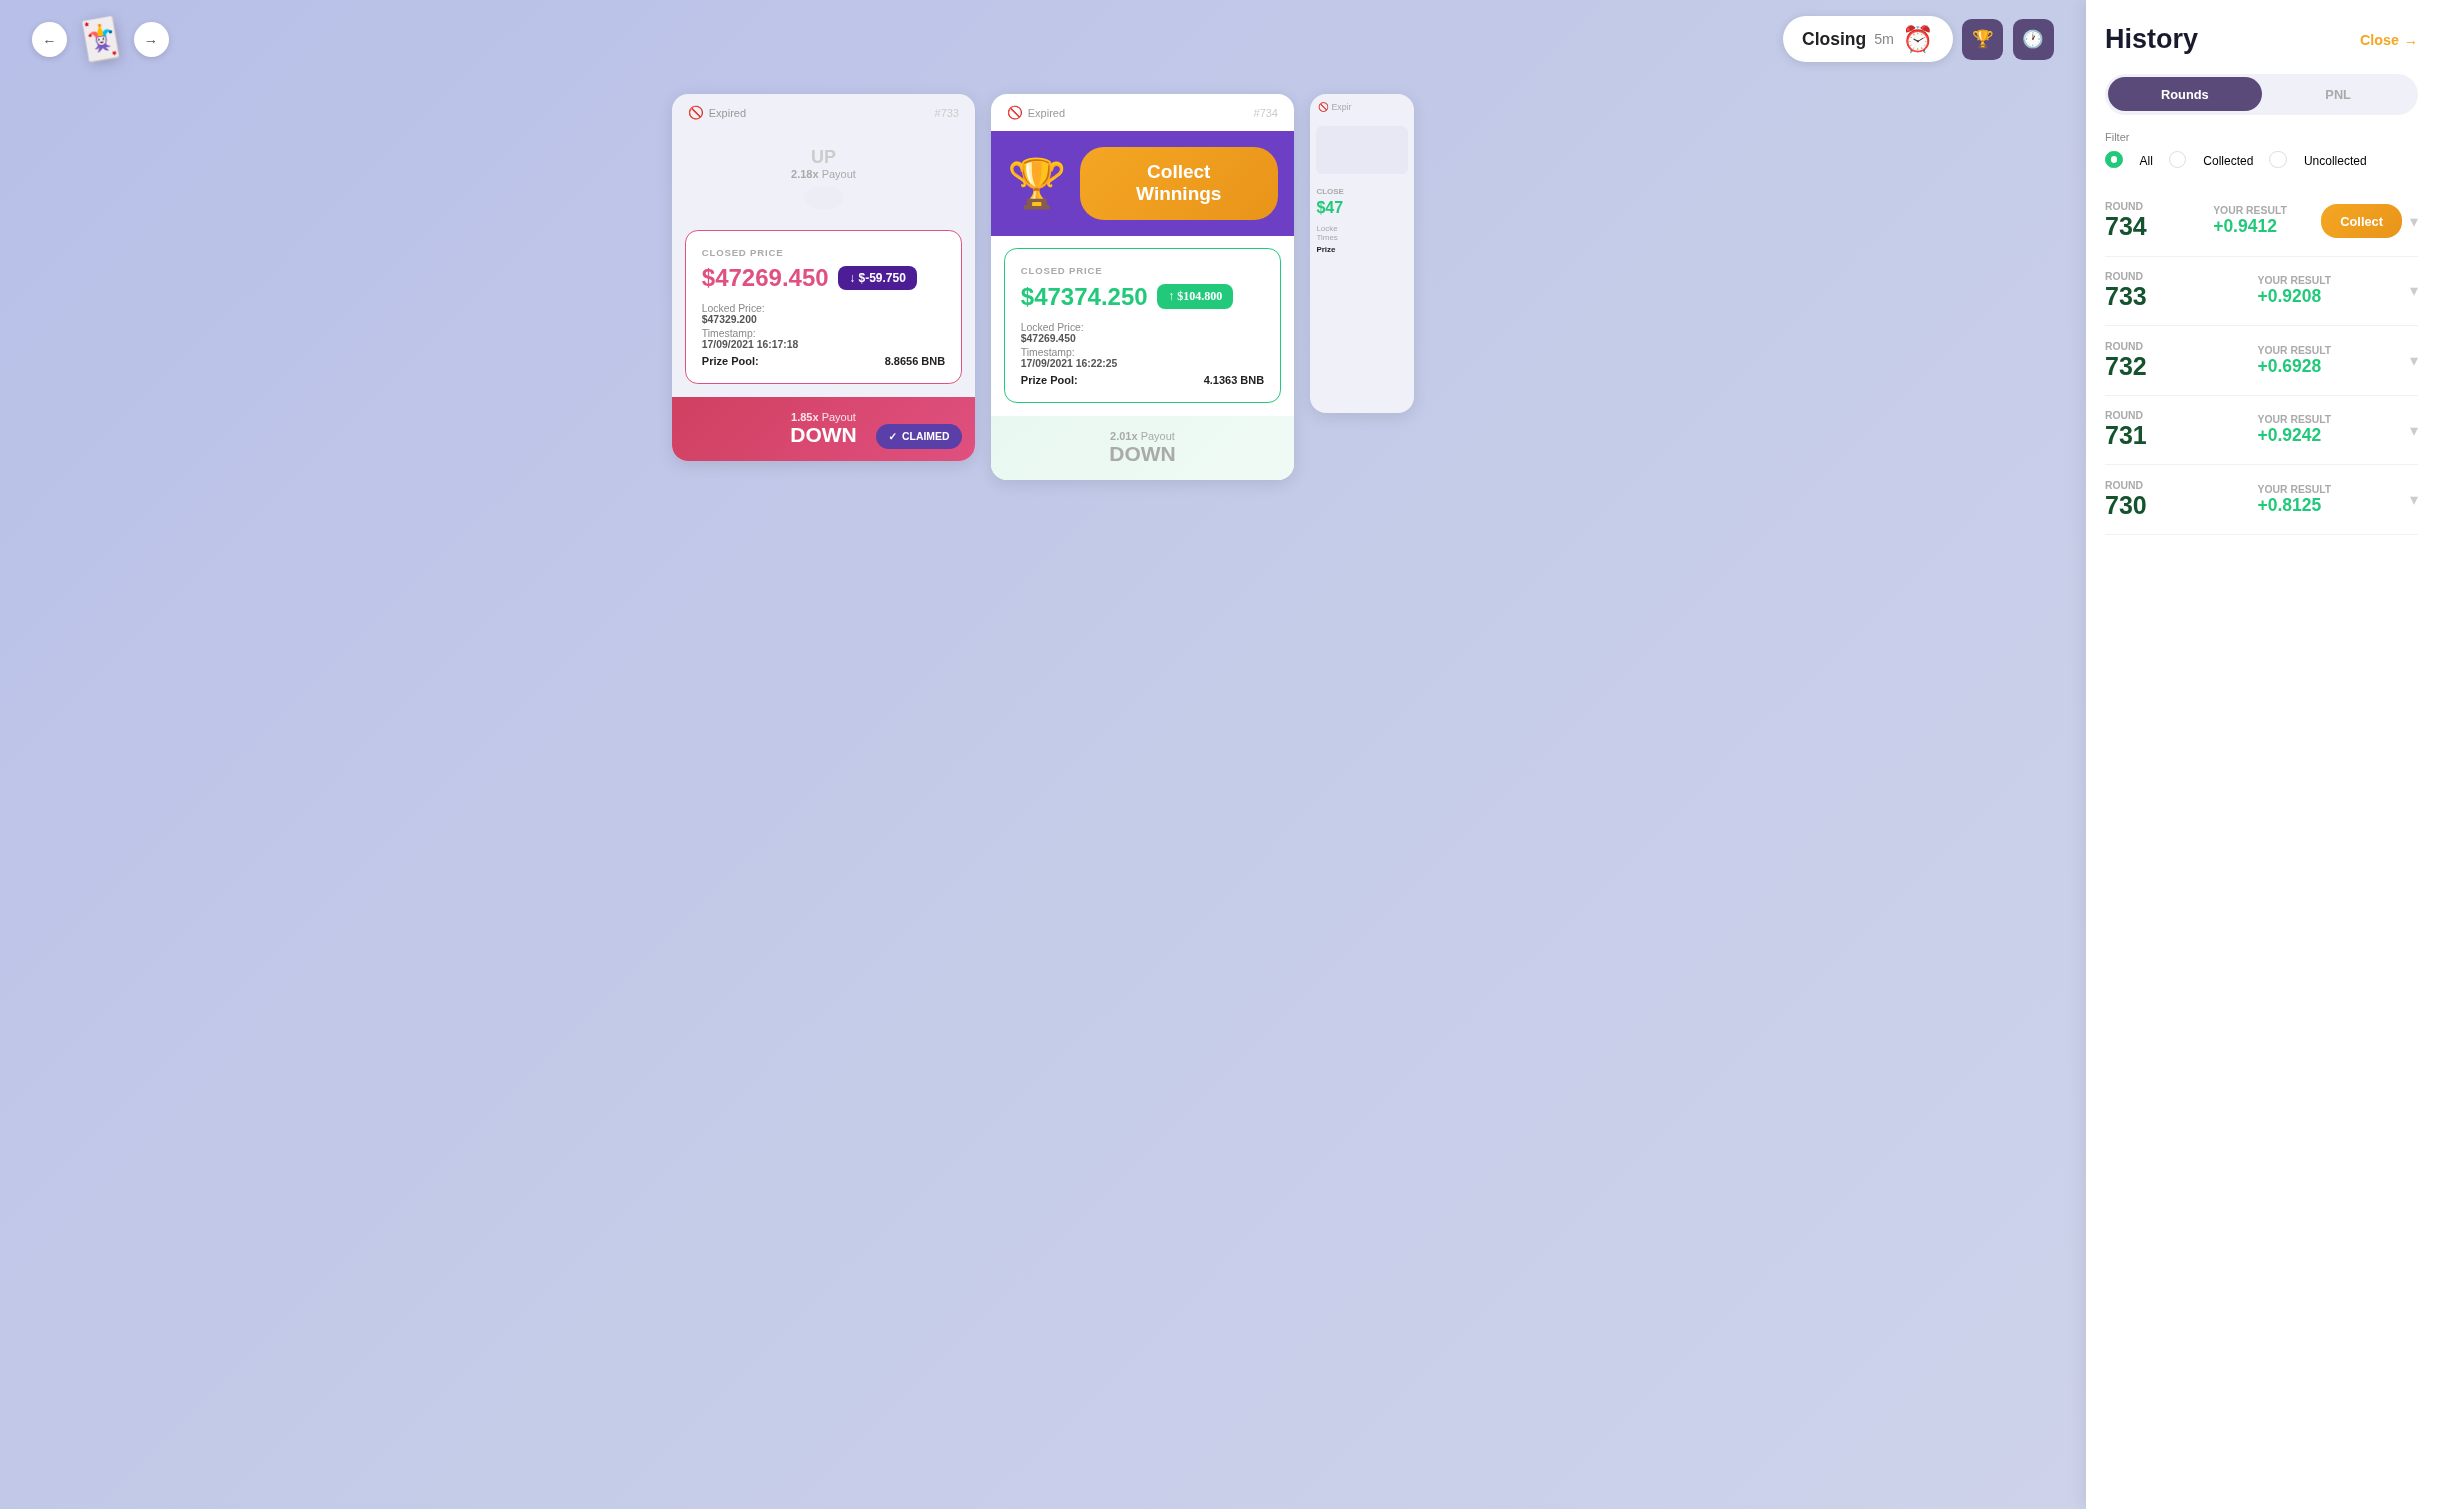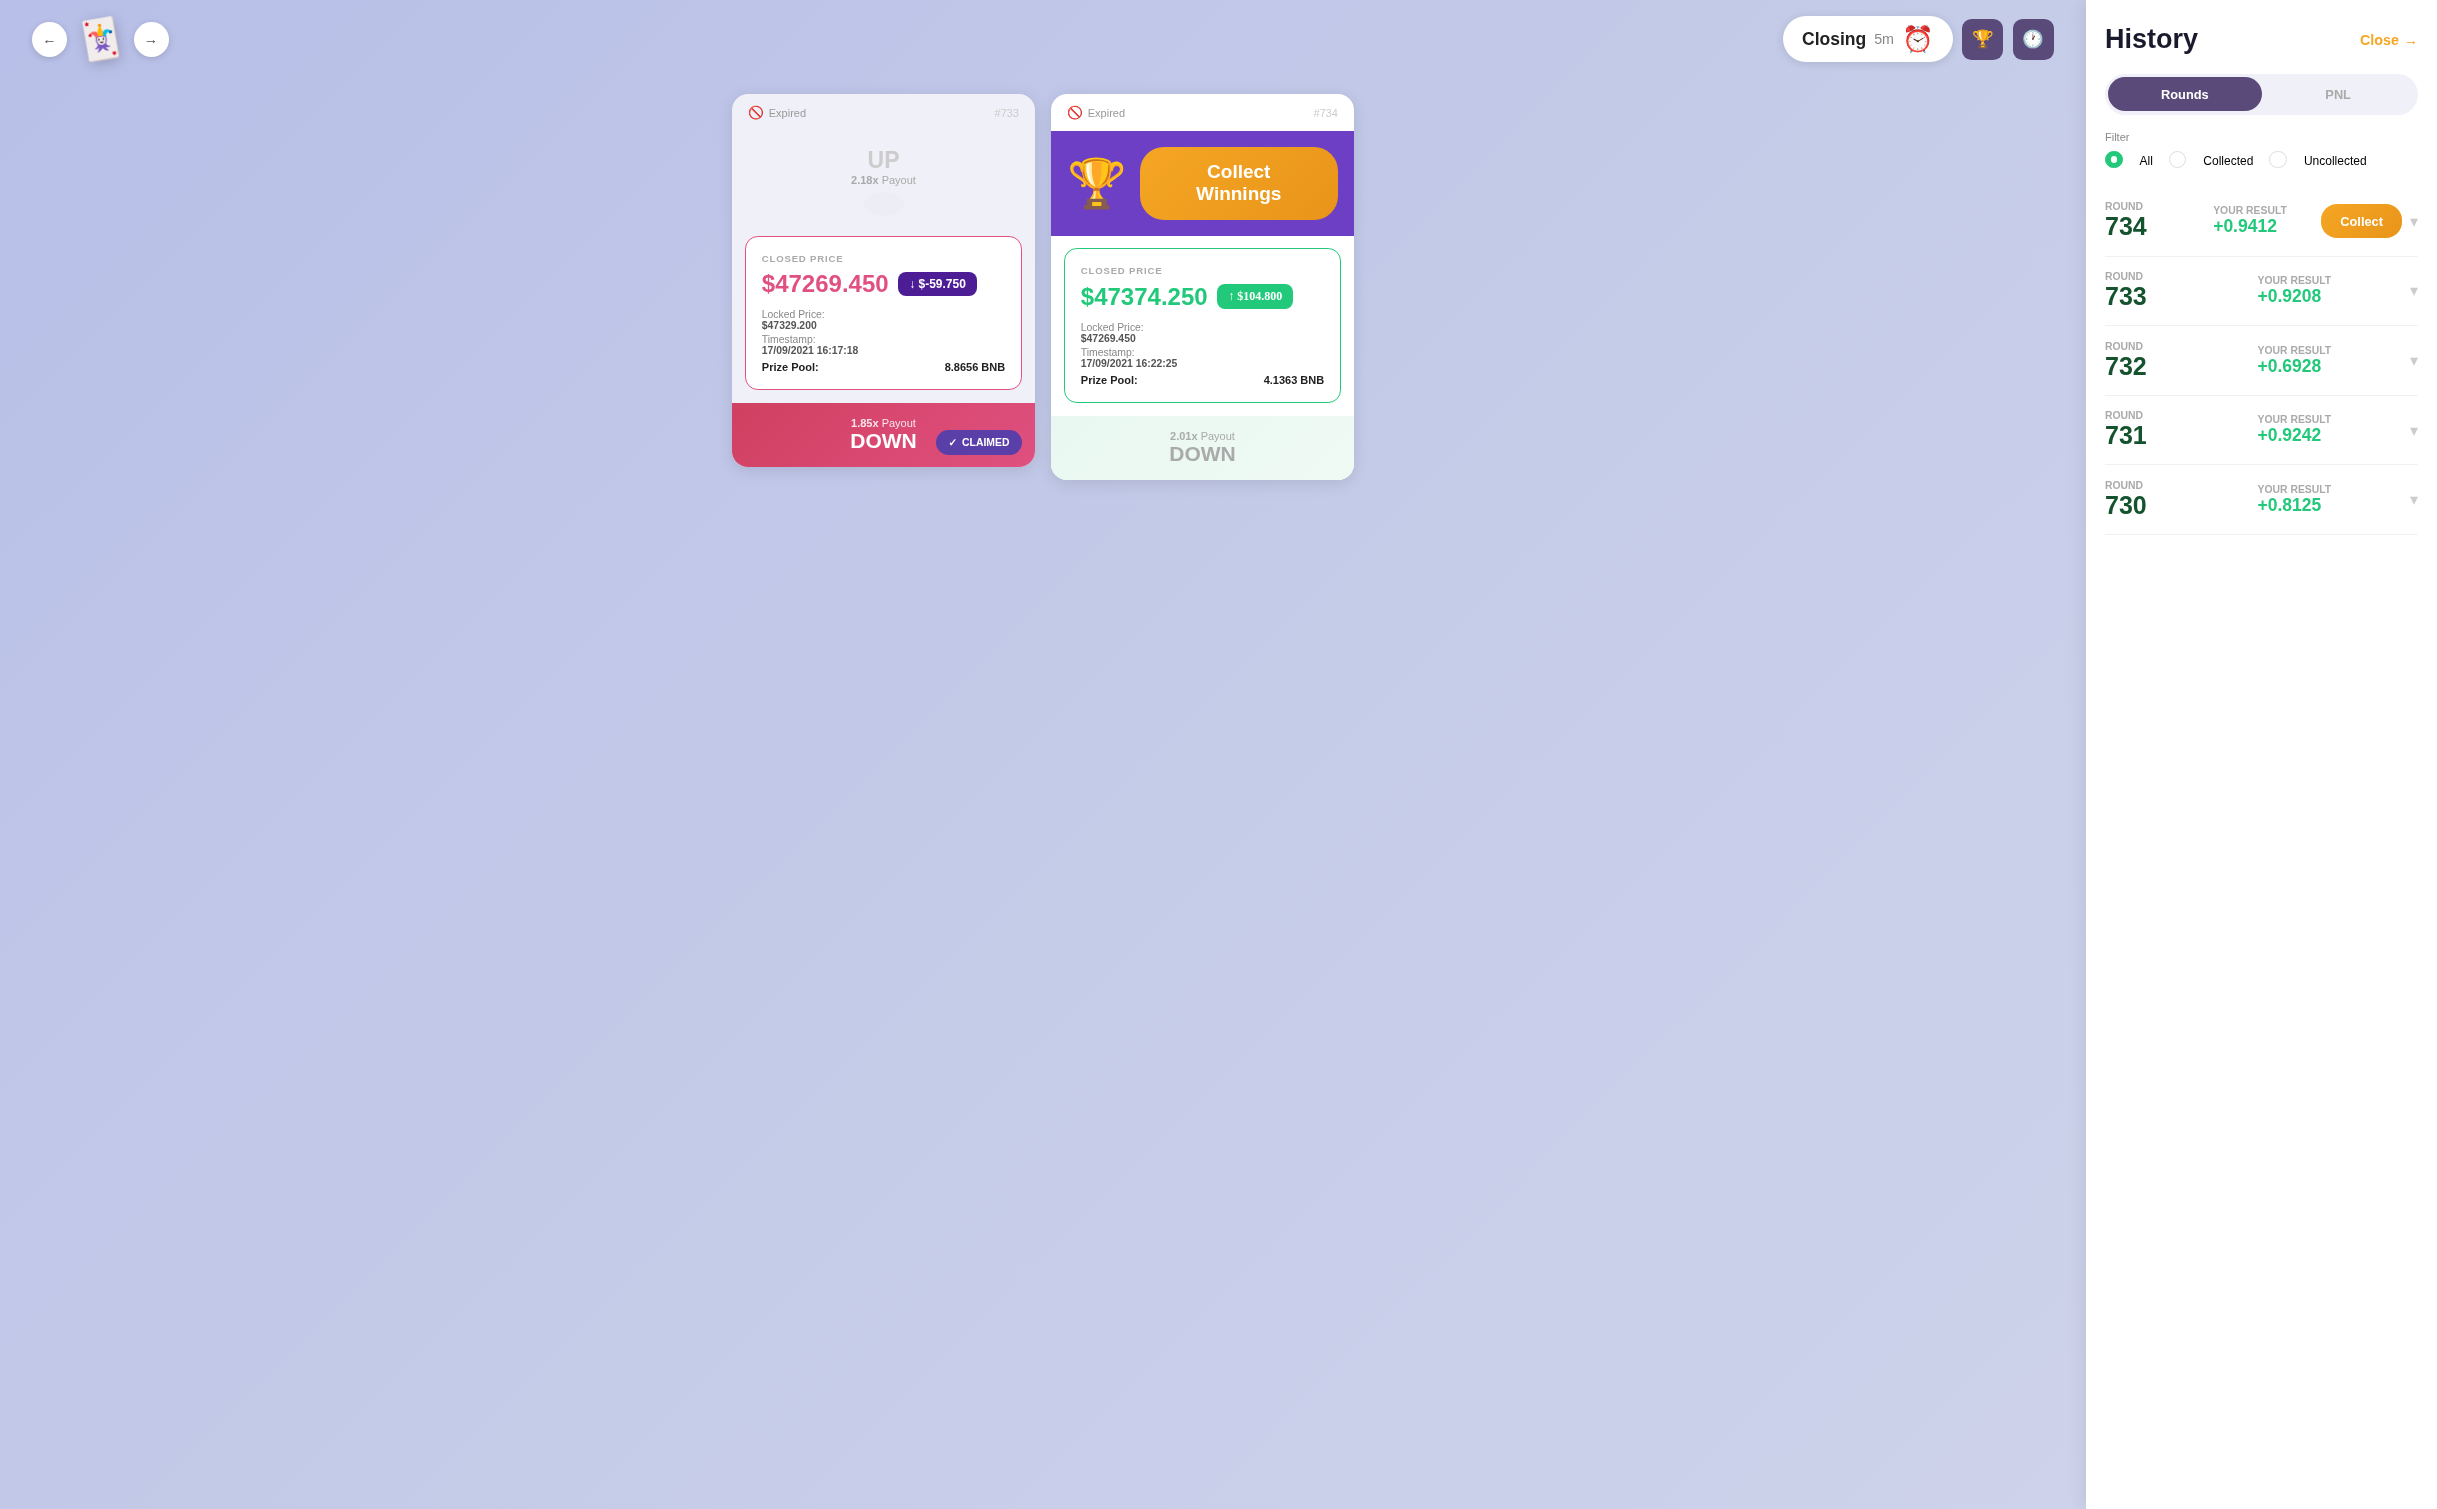--- a/index.html
+++ b/index.html
@@ -121,21 +121,21 @@
     }
 
     
     .up-section {
       text-align: center;
       padding: 16px 0 12.8px;
       position: relative;
     }
 
     .up-label {
-      font-size: 23px;
+      font-size: 18px;
       font-weight: 700;
       color: #22b8a0;
     }
 
     .up-label.inactive {
       color: #ccc;
     }
 
     .payout-text {
       font-size: 11px;
@@ -623,20 +623,33 @@
       </div>
 
       <div class="down-section green-bg">
         <div class="payout-label dark">
           <span style="font-weight:700;color:#aaa;">2.01x</span><span style="color:#aaa;"> Payout</span>
         </div>
         <div class="down-label dark">DOWN</div>
       </div>
     </div>
 
+    <div class="partial-card" style="width:104px;min-height:319px;">
+      <div class="card-header" style="padding:8px;">
+        <span style="font-size:8.8px;color:#aaa;">🚫 <span>Expir</span></span>
+      </div>
+      <div style="height:48px;background:#e8e8f5;border-radius:6.4px;margin:6.4px;"></div>
+      <div style="padding:6.4px;">
+        <div style="font-size:8px;color:#aaa;font-weight:700;">CLOSE</div>
+        <div style="font-size:16px;font-weight:800;color:#22c97a;margin-top:3.2px;">$47</div>
+        <div style="font-size:8px;color:#aaa;margin-top:6.4px;">Locke</div>
+        <div style="font-size:8px;color:#aaa;">Times</div>
+        <div style="font-size:8px;color:#222;font-weight:800;margin-top:3.2px;">Prize</div>
+      </div>
+    </div>
 
   </div>
 </div>
 
 <div class="history-panel">
   <div class="history-header">
     <h1 class="history-title">History</h1>
     <button class="close-btn">
       <span>Close</span>
       <span>→</span>

